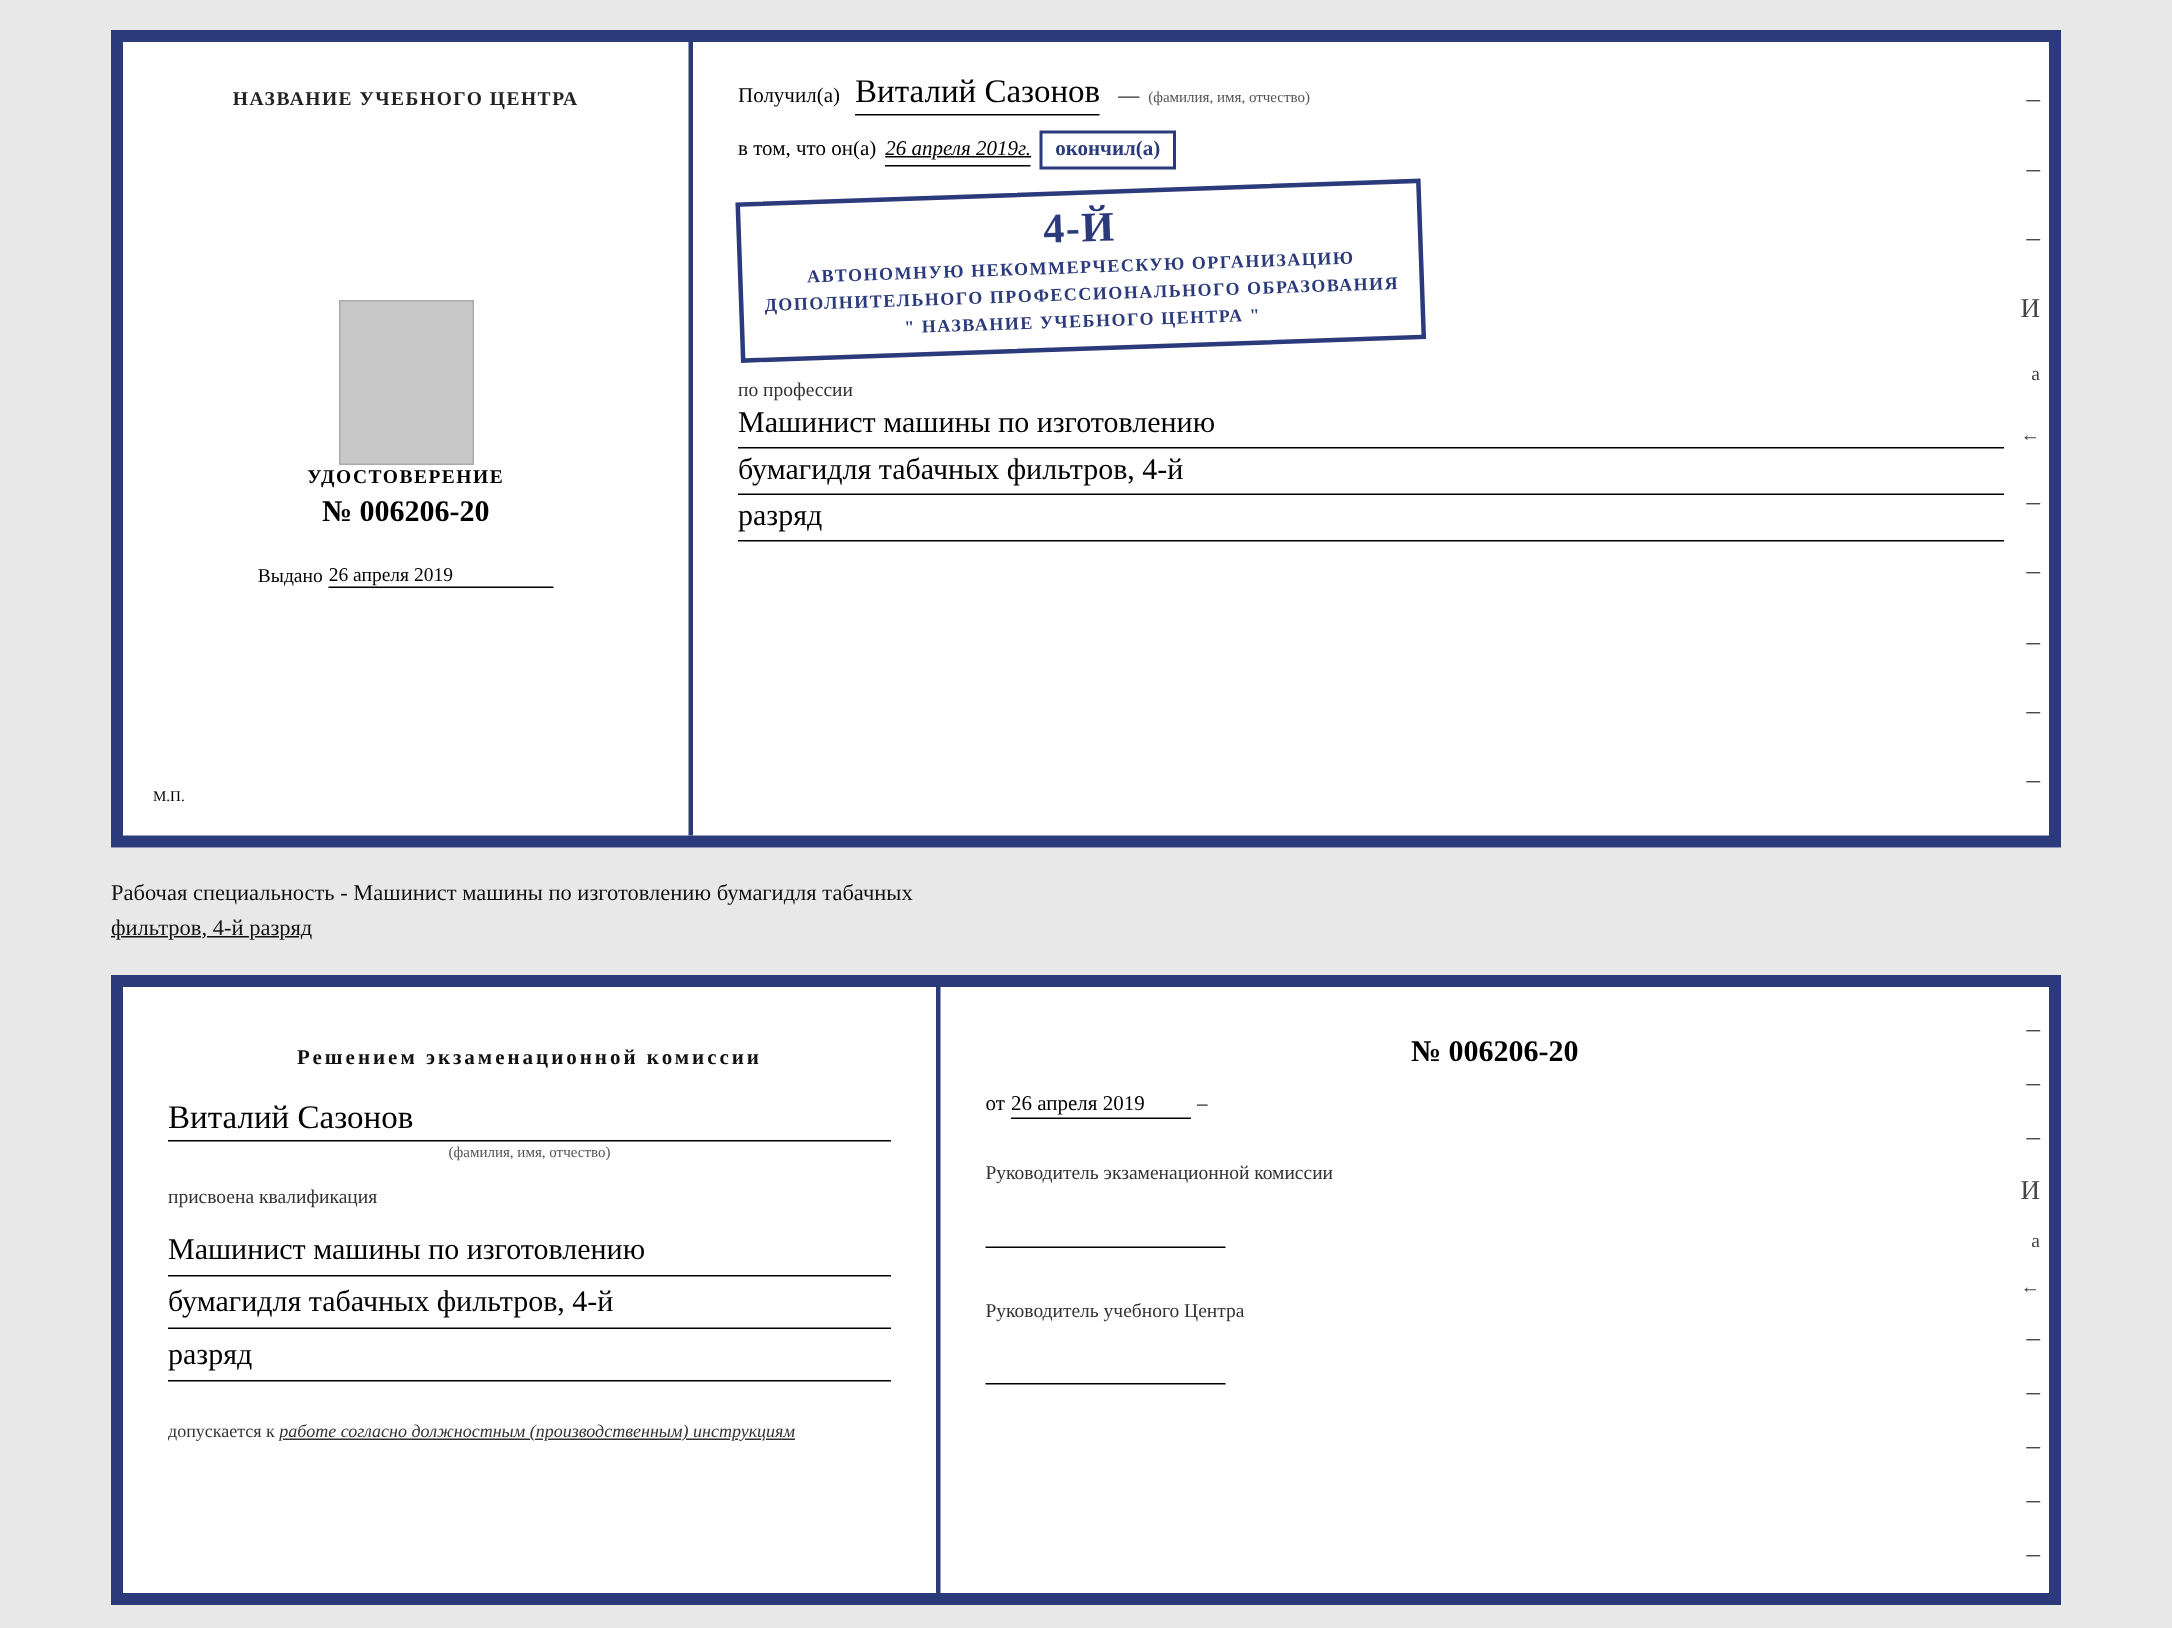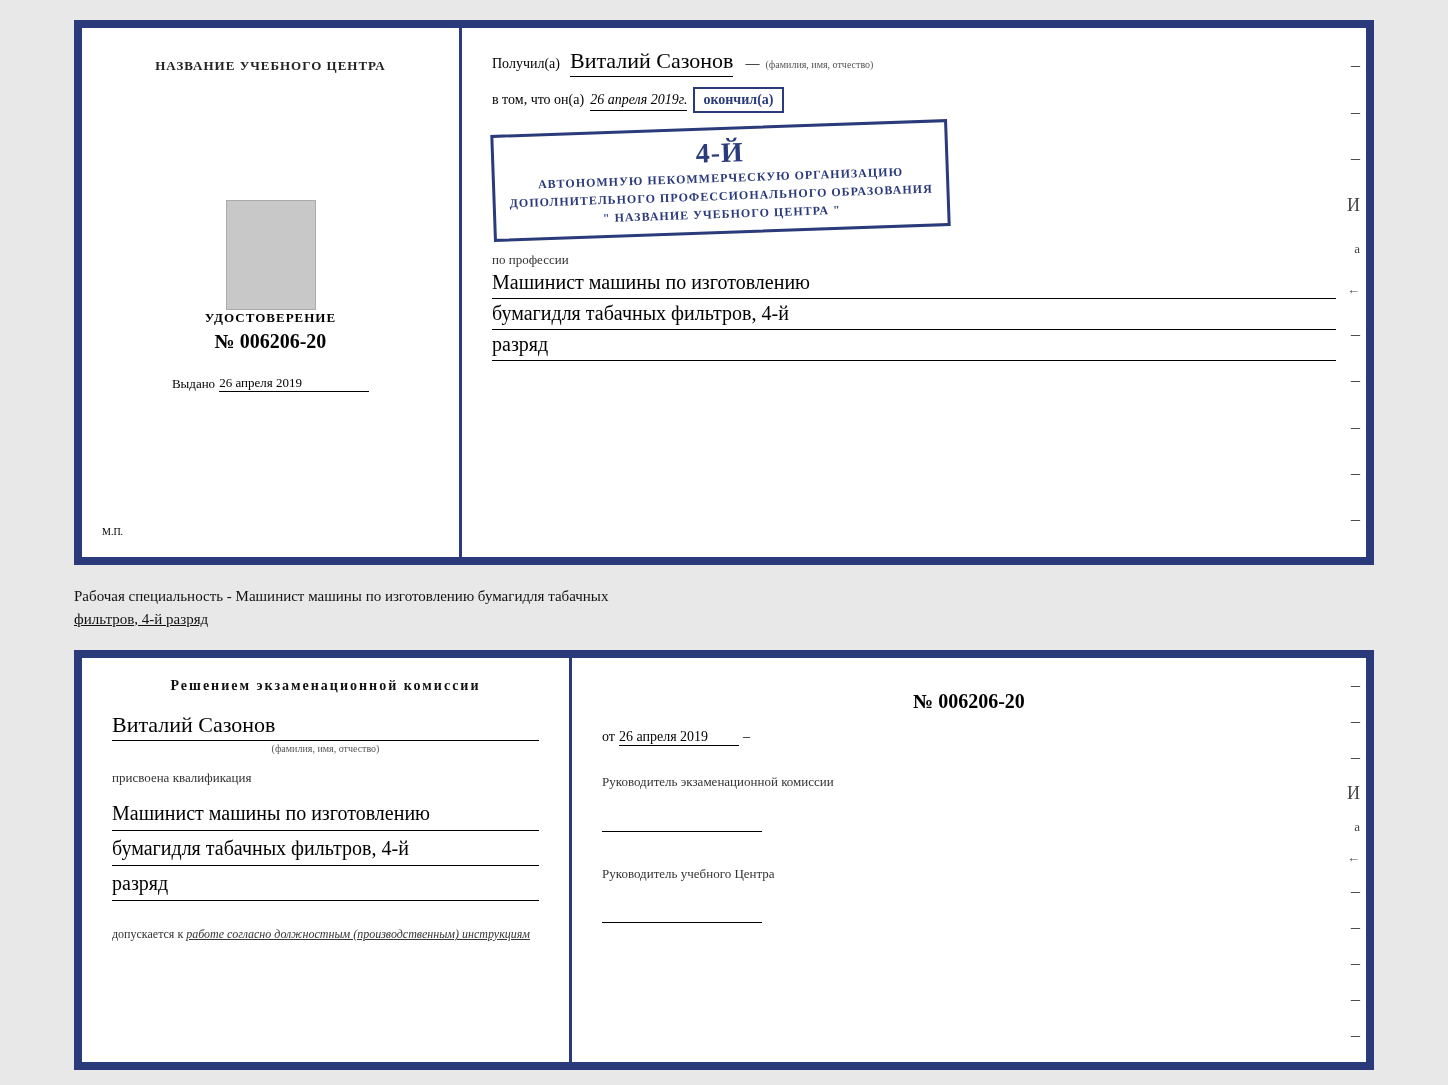--- a/index.html
+++ b/index.html
@@ -132,20 +132,21 @@
       align-items: baseline;
       gap: 6px;
       flex-wrap: wrap;
     }
 
     .cert-date-value {
       font-style: italic;
       font-size: 14px;
       border-bottom: 1px solid #000;
       padding-bottom: 2px;
+      text-decoration: underline;
     }
 
     .cert-okoncil {
       font-size: 14px;
       border: 2px solid #2a3a7a;
       padding: 3px 8px;
       color: #2a3a7a;
       font-weight: bold;
       display: inline-block;
     }
@@ -230,23 +231,23 @@
       display: flex;
       width: 1300px;
       min-height: 420px;
       border: 8px solid #2a3a7a;
       background: #fff;
       position: relative;
     }
 
     
     .cert-bottom-left {
-      width: 490px;
+      width: 545px;
       border-right: 3px solid #2a3a7a;
-      padding: 20px 30px 20px 30px;
+      padding: 40px 30px 20px 30px;
       display: flex;
       flex-direction: column;
       gap: 10px;
     }
 
     .cert-decision-title {
       font-size: 14px;
       font-weight: bold;
       text-align: center;
       letter-spacing: 2px;

